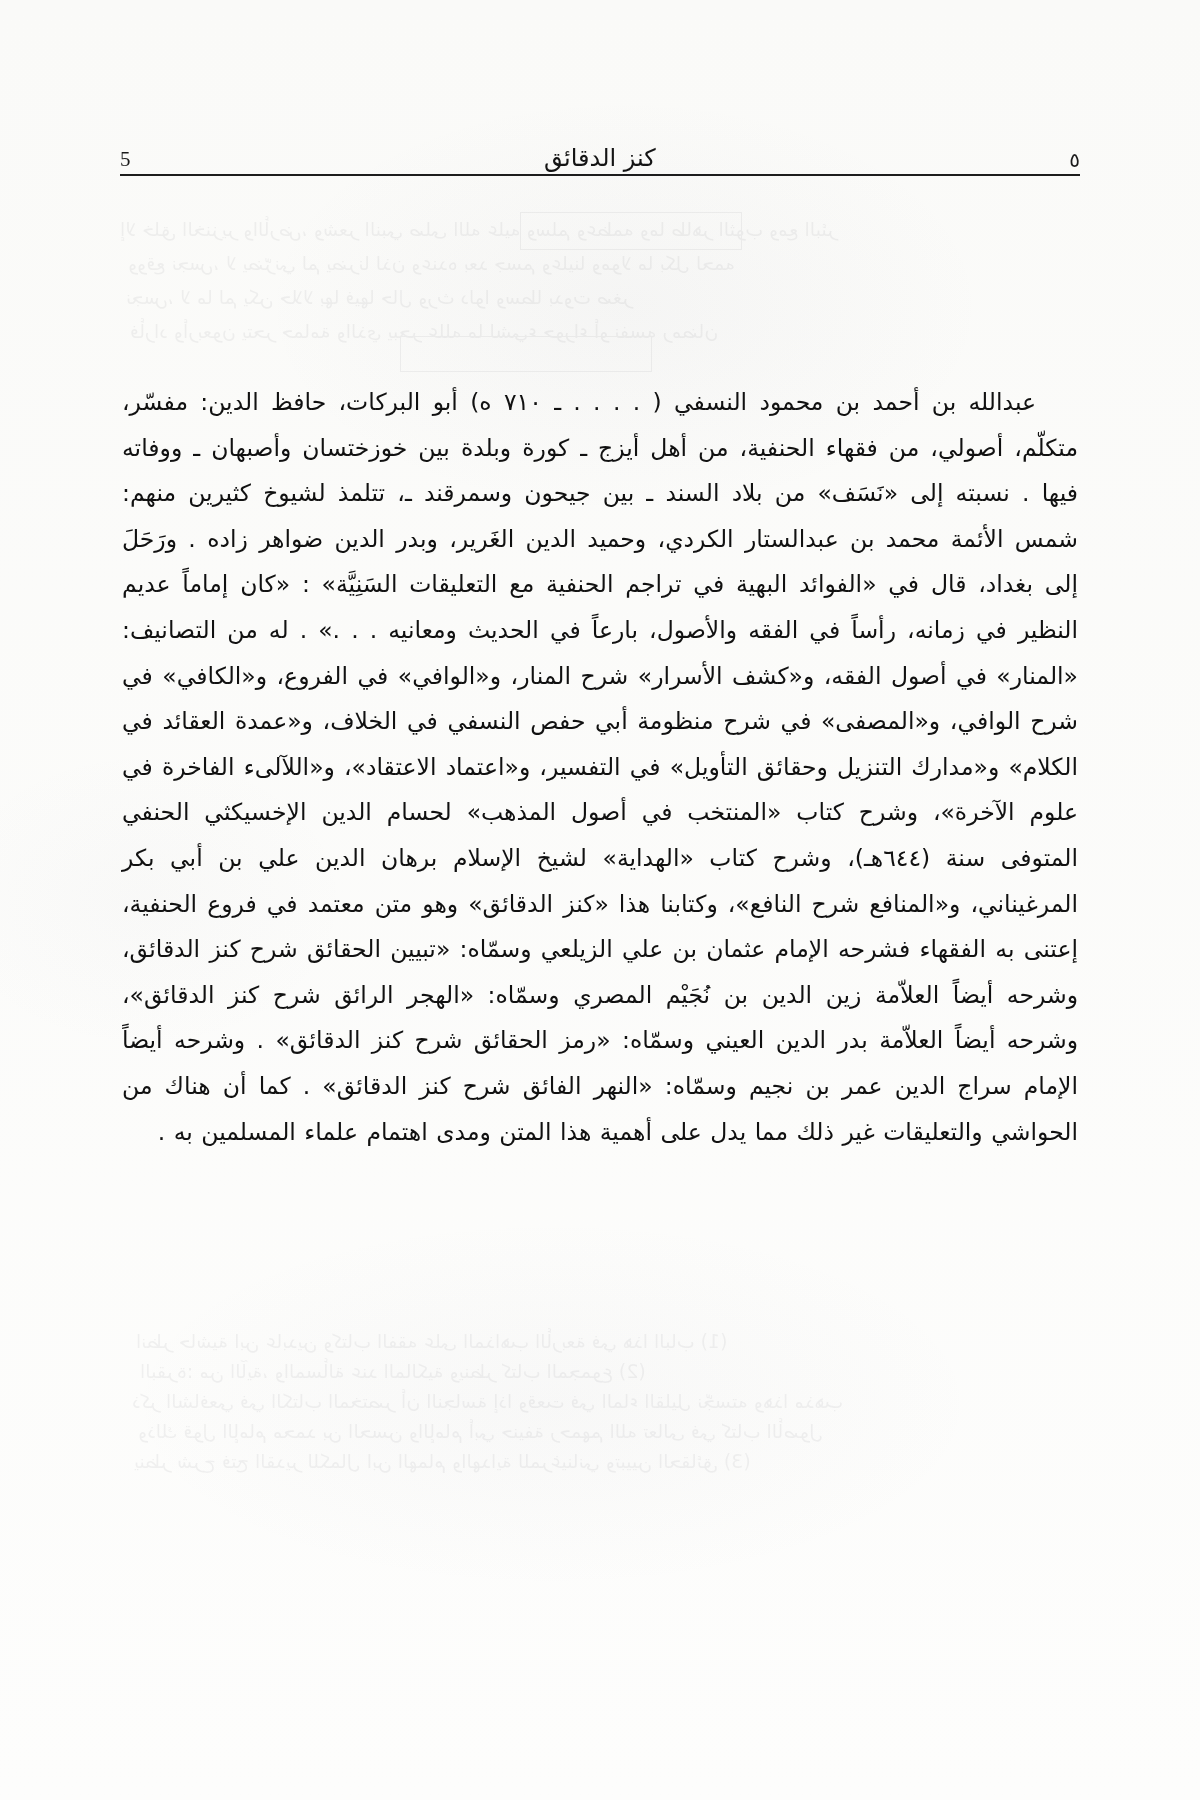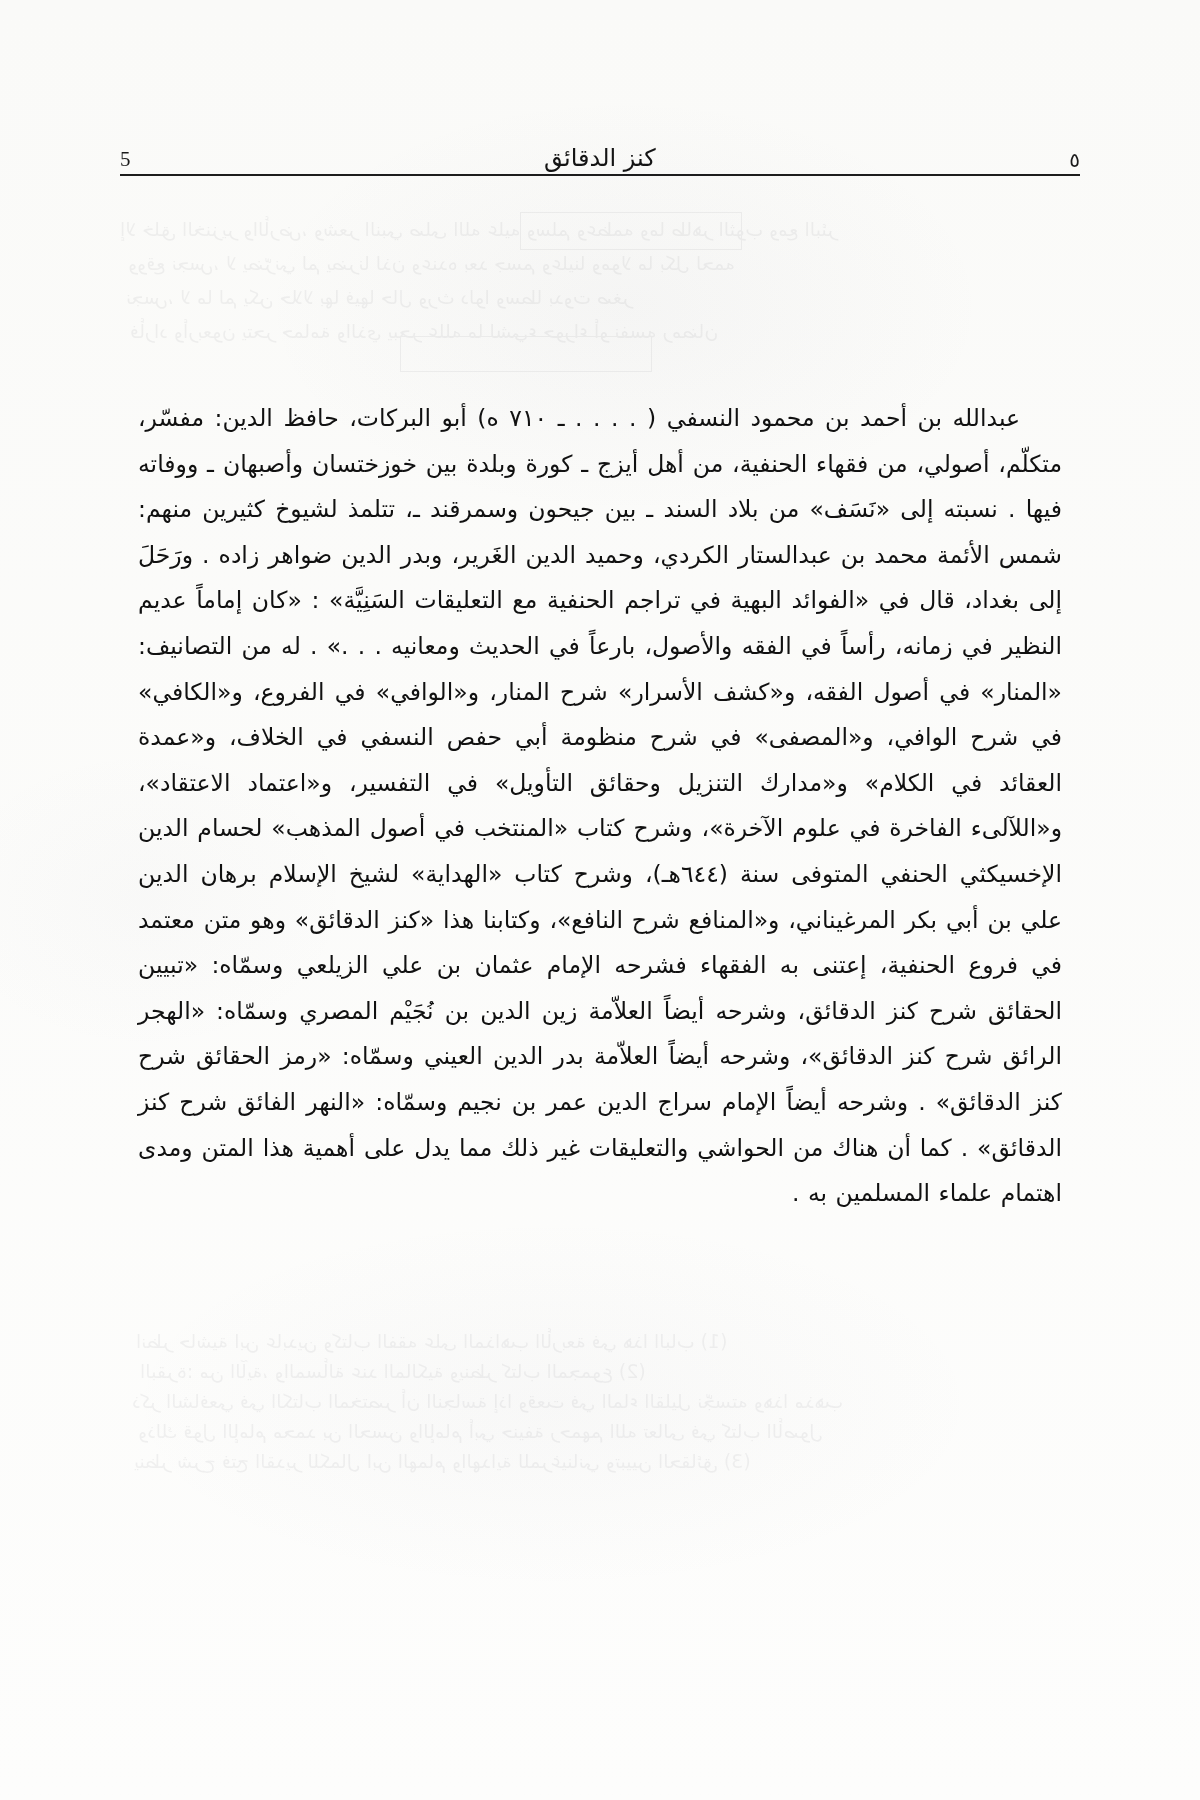--- a/index.html
+++ b/index.html
@@ -119,21 +119,21 @@
     z-index: 3;
     direction: rtl;
     text-align: justify;
     text-align-last: right;
     font-size: 23.5px;
     line-height: 45.6px;
     color: #111111;
     word-spacing: 1px;
   }
   .body-block p {
-    margin: 16px;
+    margin: 0;
     text-indent: 42px;
   }
 </style>
 </head>
 <body>
 
 <div class="page">
 
   <div class="paper-tint"></div>
 

